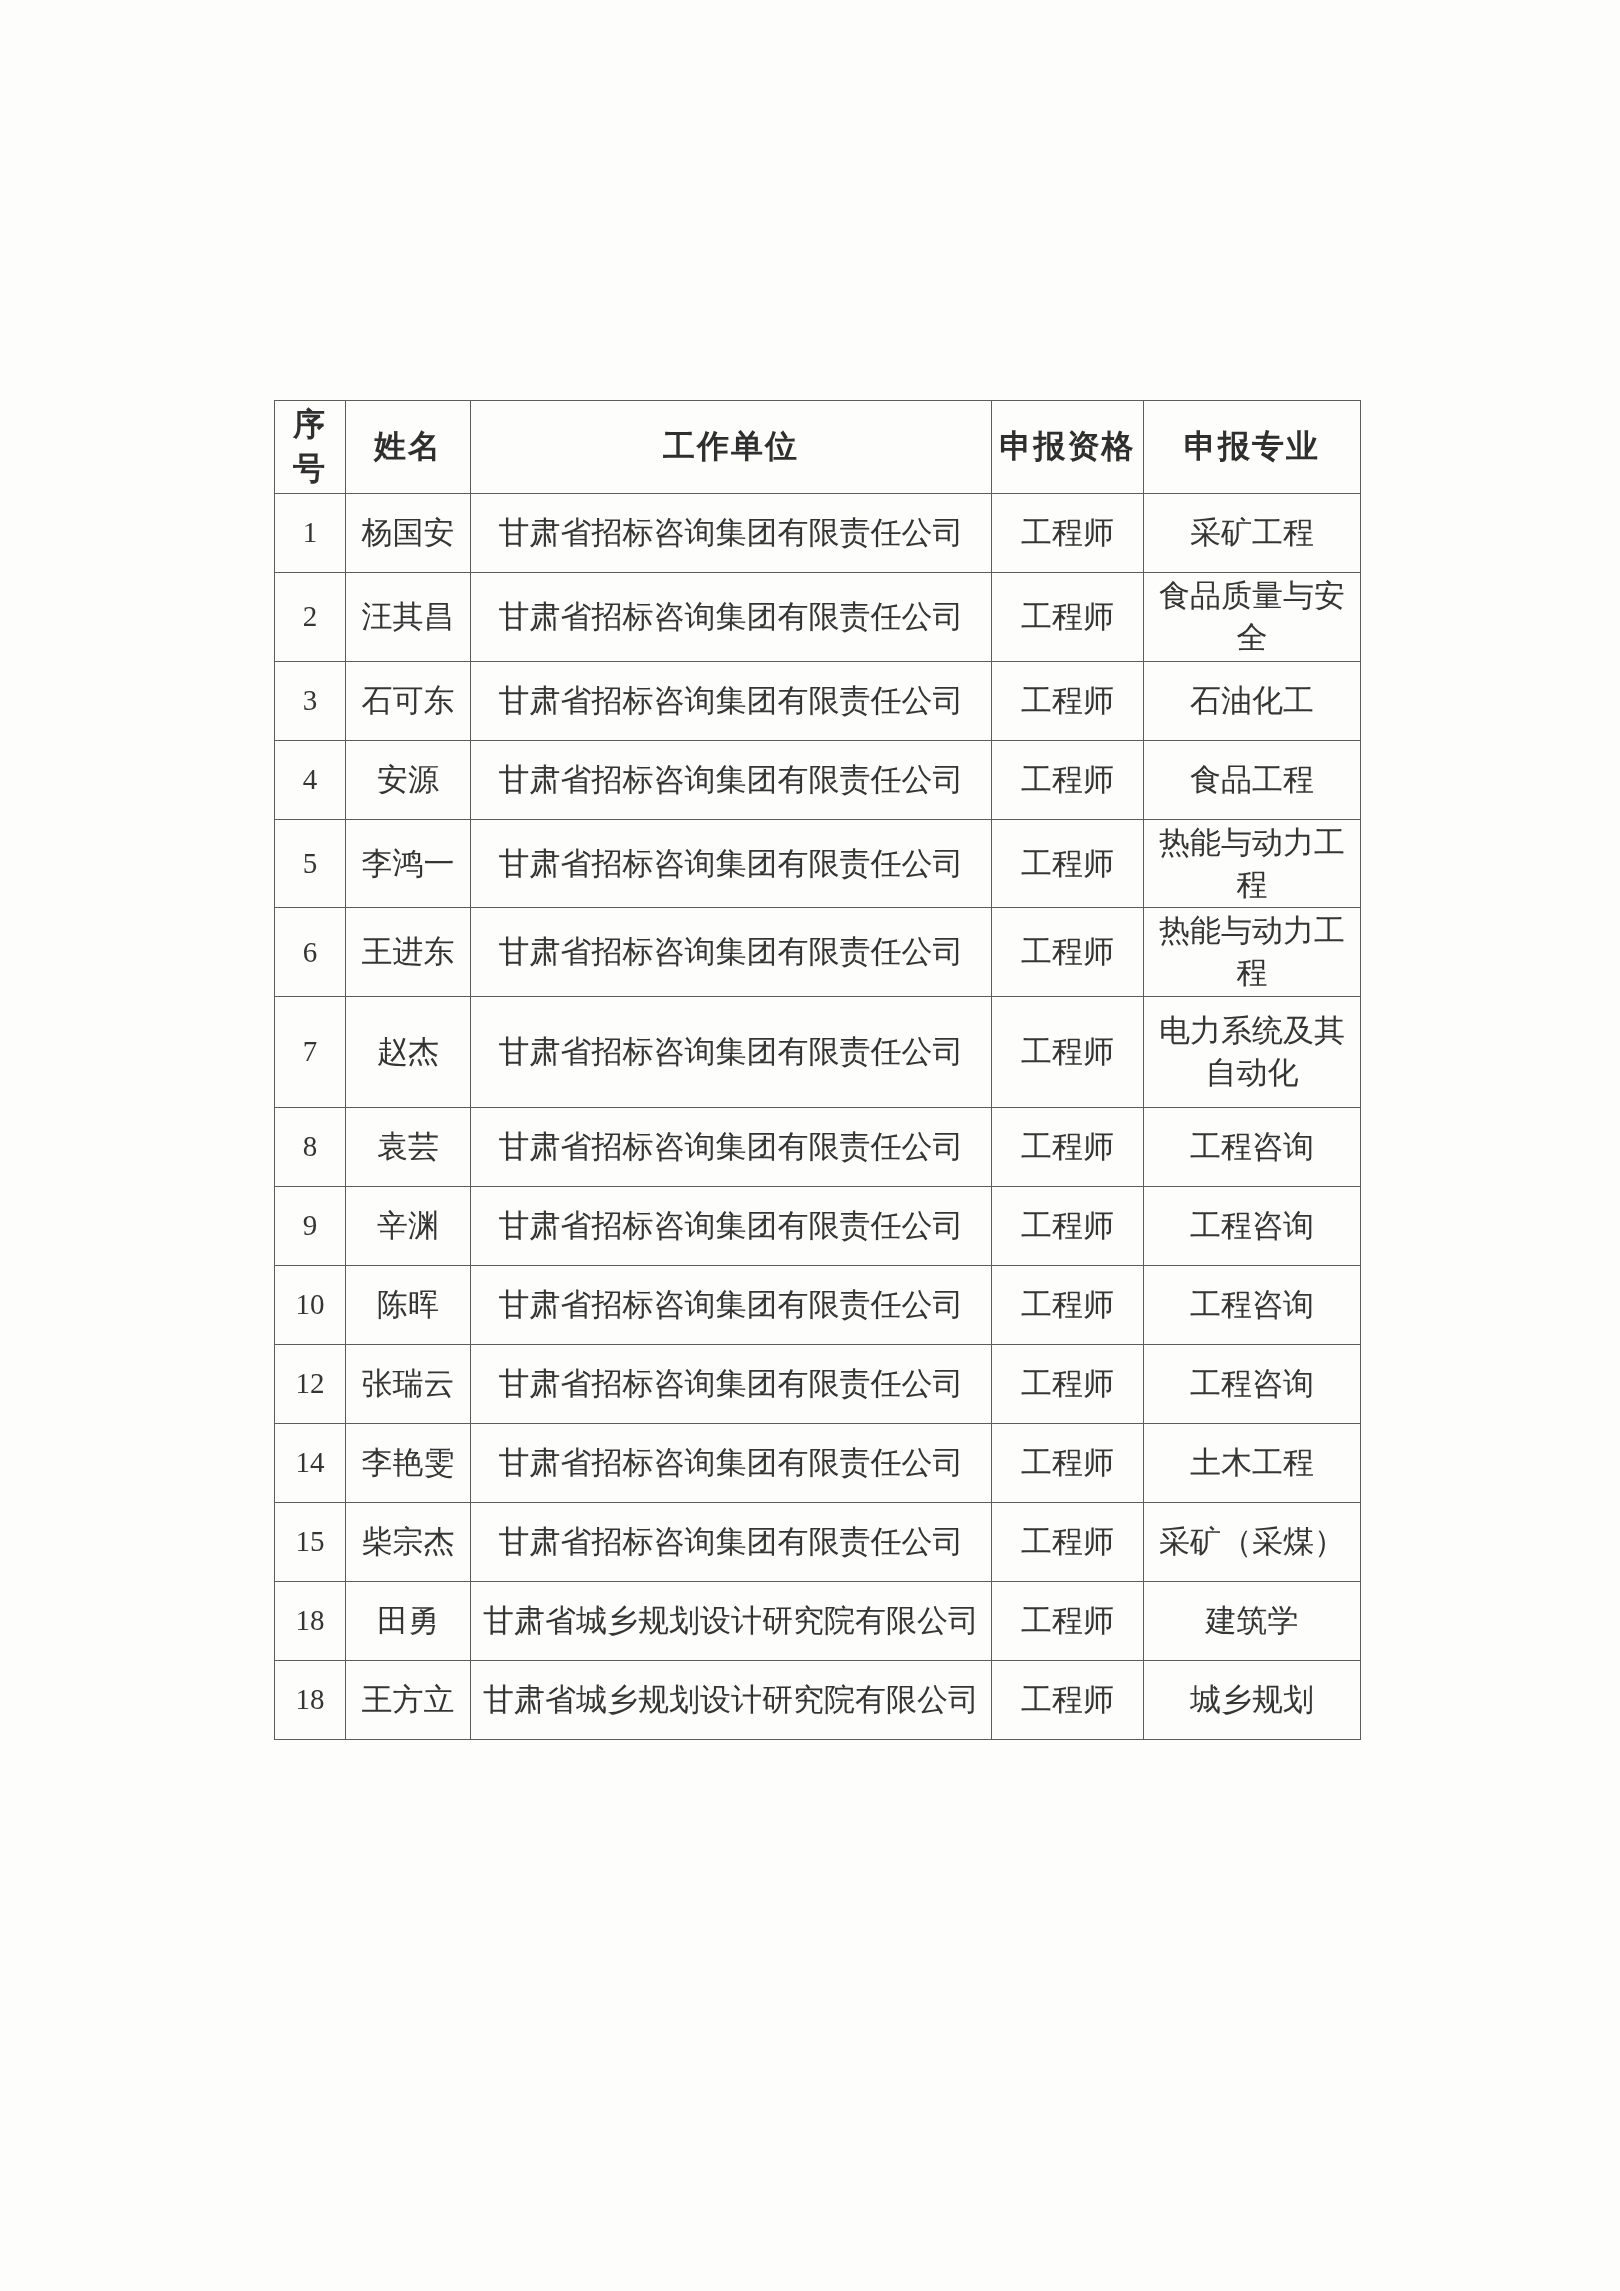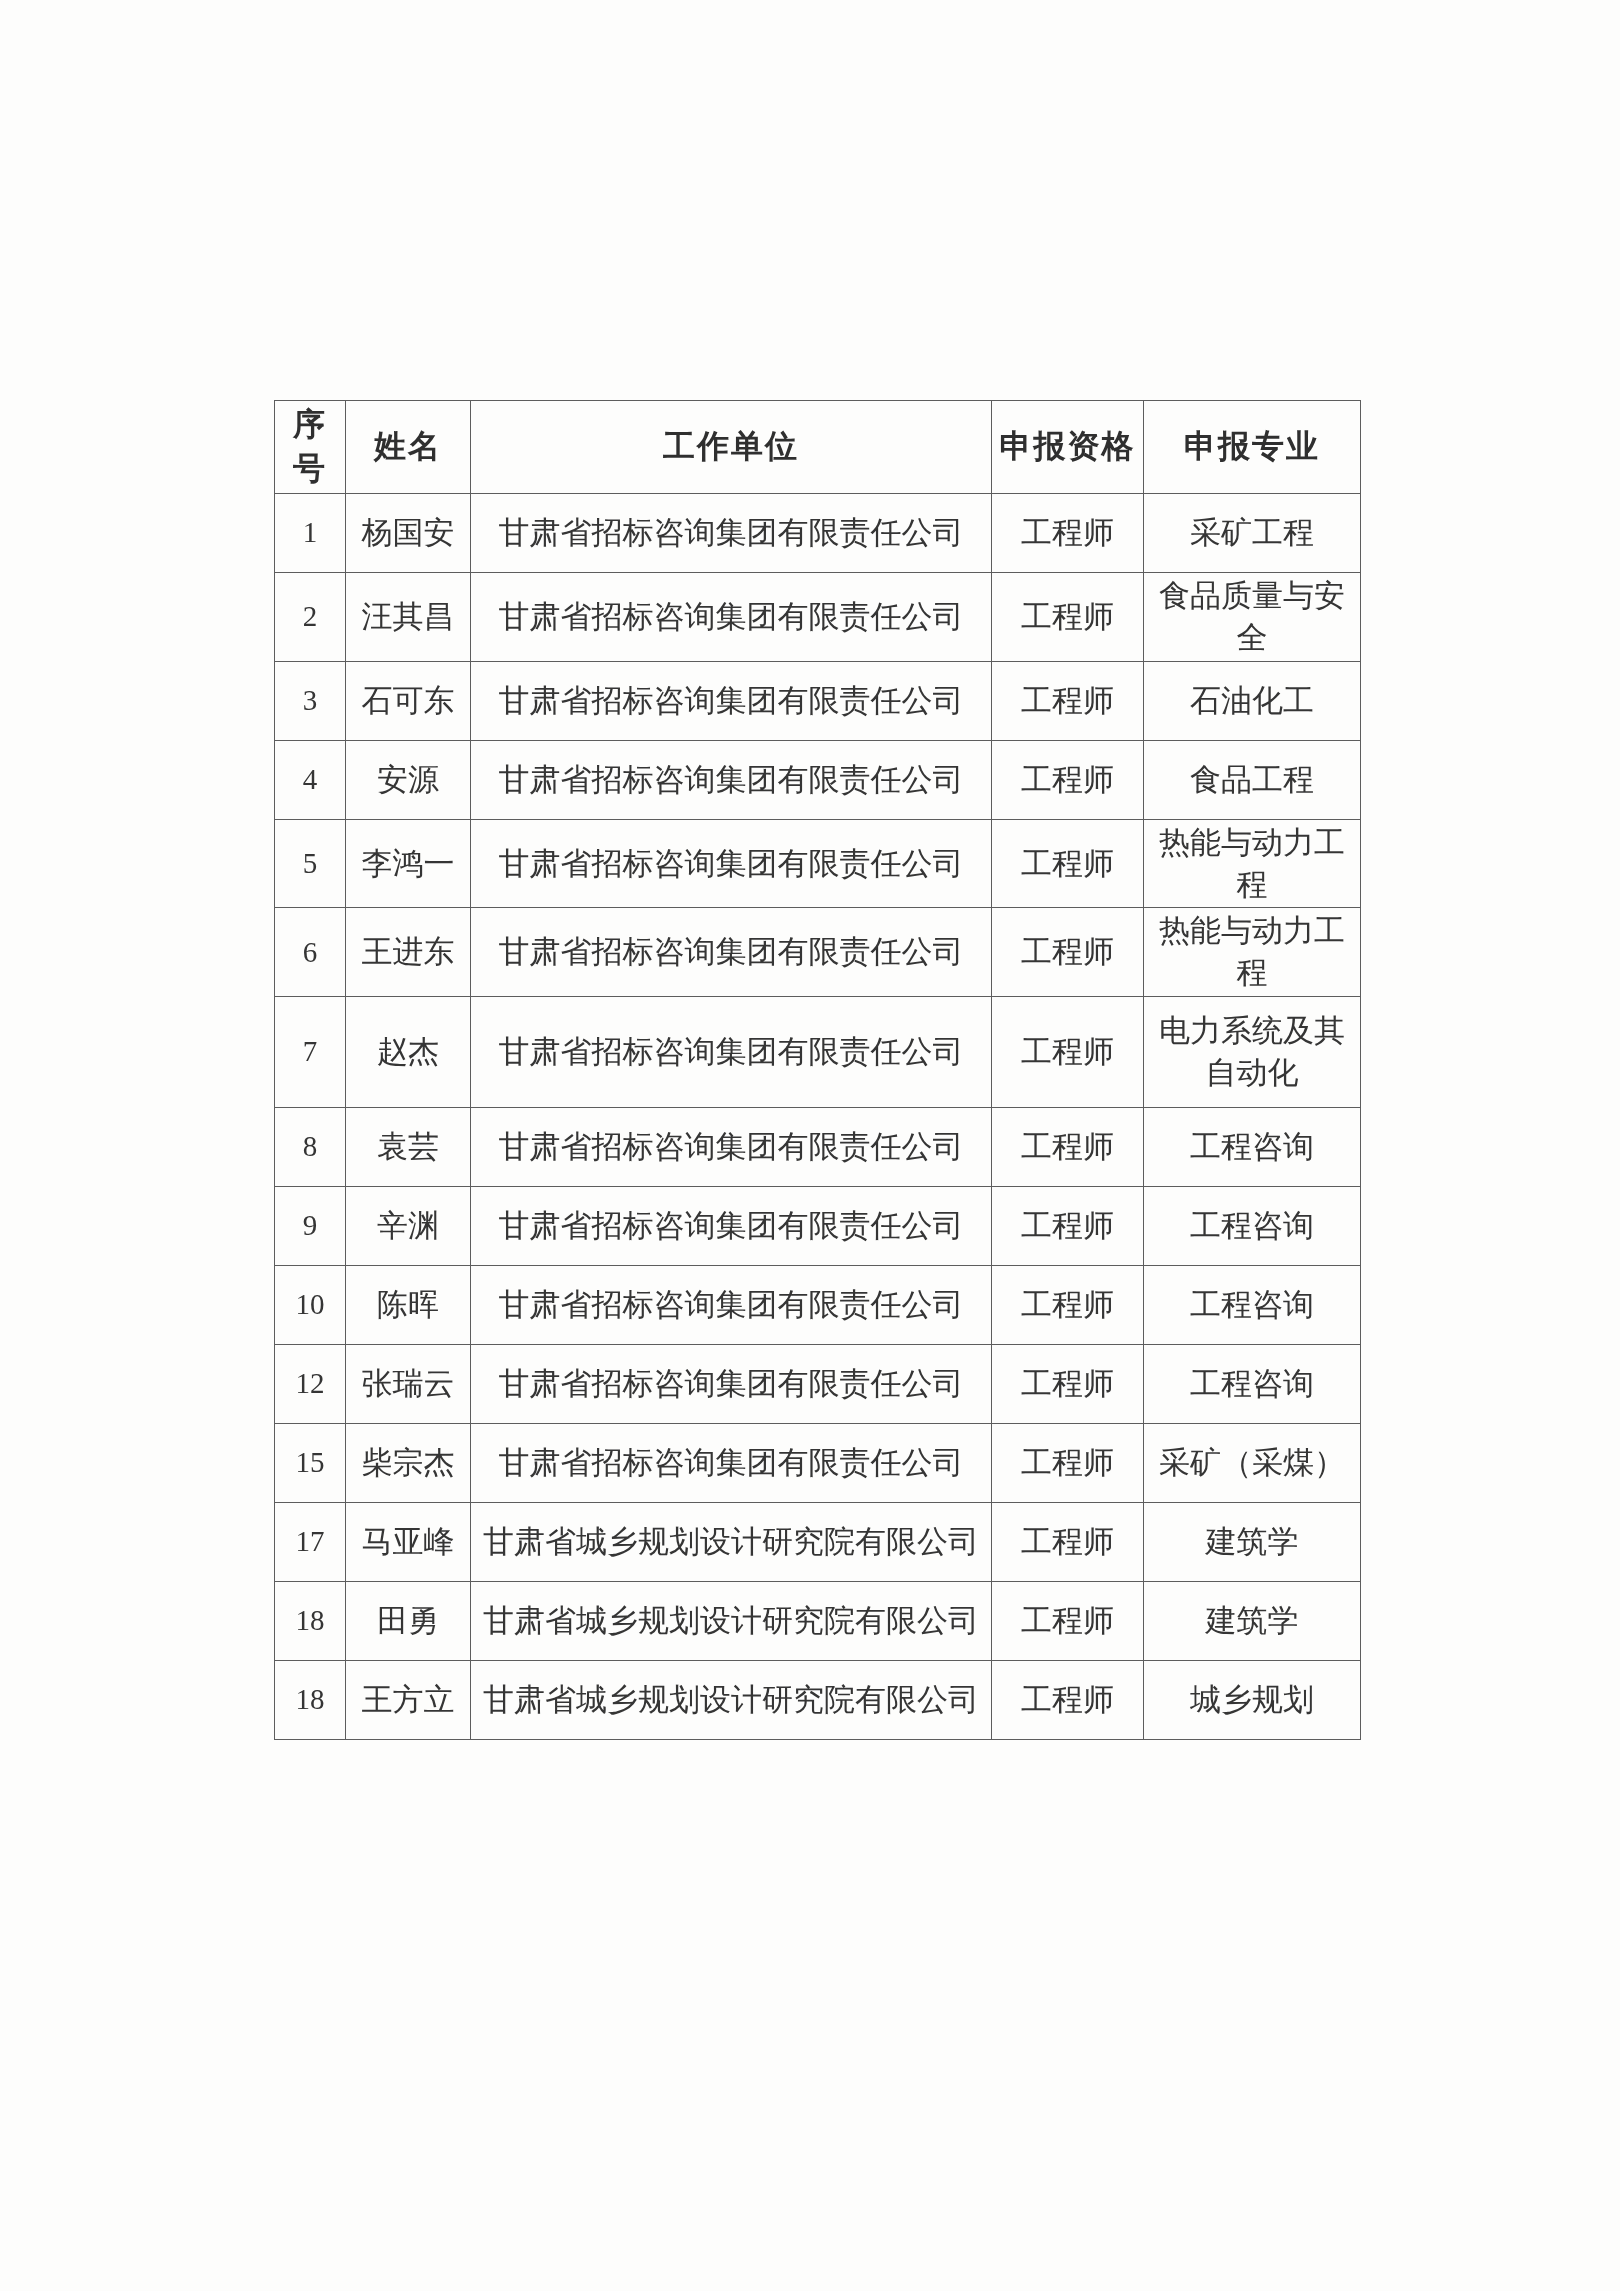--- a/index.html
+++ b/index.html
@@ -151,32 +151,32 @@
           <td>工程咨询</td>
         </tr>
         <tr>
           <td class="cell-index">12</td>
           <td>张瑞云</td>
           <td>甘肃省招标咨询集团有限责任公司</td>
           <td>工程师</td>
           <td>工程咨询</td>
         </tr>
         <tr>
+          <td class="cell-index">14</td>
+          <td>李艳雯</td>
+          <td>甘肃省招标咨询集团有限责任公司</td>
+          <td>工程师</td>
+          <td>土木工程</td>
+        </tr>
+        <tr>
           <td class="cell-index">15</td>
           <td>柴宗杰</td>
           <td>甘肃省招标咨询集团有限责任公司</td>
           <td>工程师</td>
           <td>采矿（采煤）</td>
-        </tr>
-        <tr>
-          <td class="cell-index">17</td>
-          <td>马亚峰</td>
-          <td>甘肃省城乡规划设计研究院有限公司</td>
-          <td>工程师</td>
-          <td>建筑学</td>
         </tr>
         <tr>
           <td class="cell-index">18</td>
           <td>田勇</td>
           <td>甘肃省城乡规划设计研究院有限公司</td>
           <td>工程师</td>
           <td>建筑学</td>
         </tr>
         <tr>
           <td class="cell-index">18</td>

